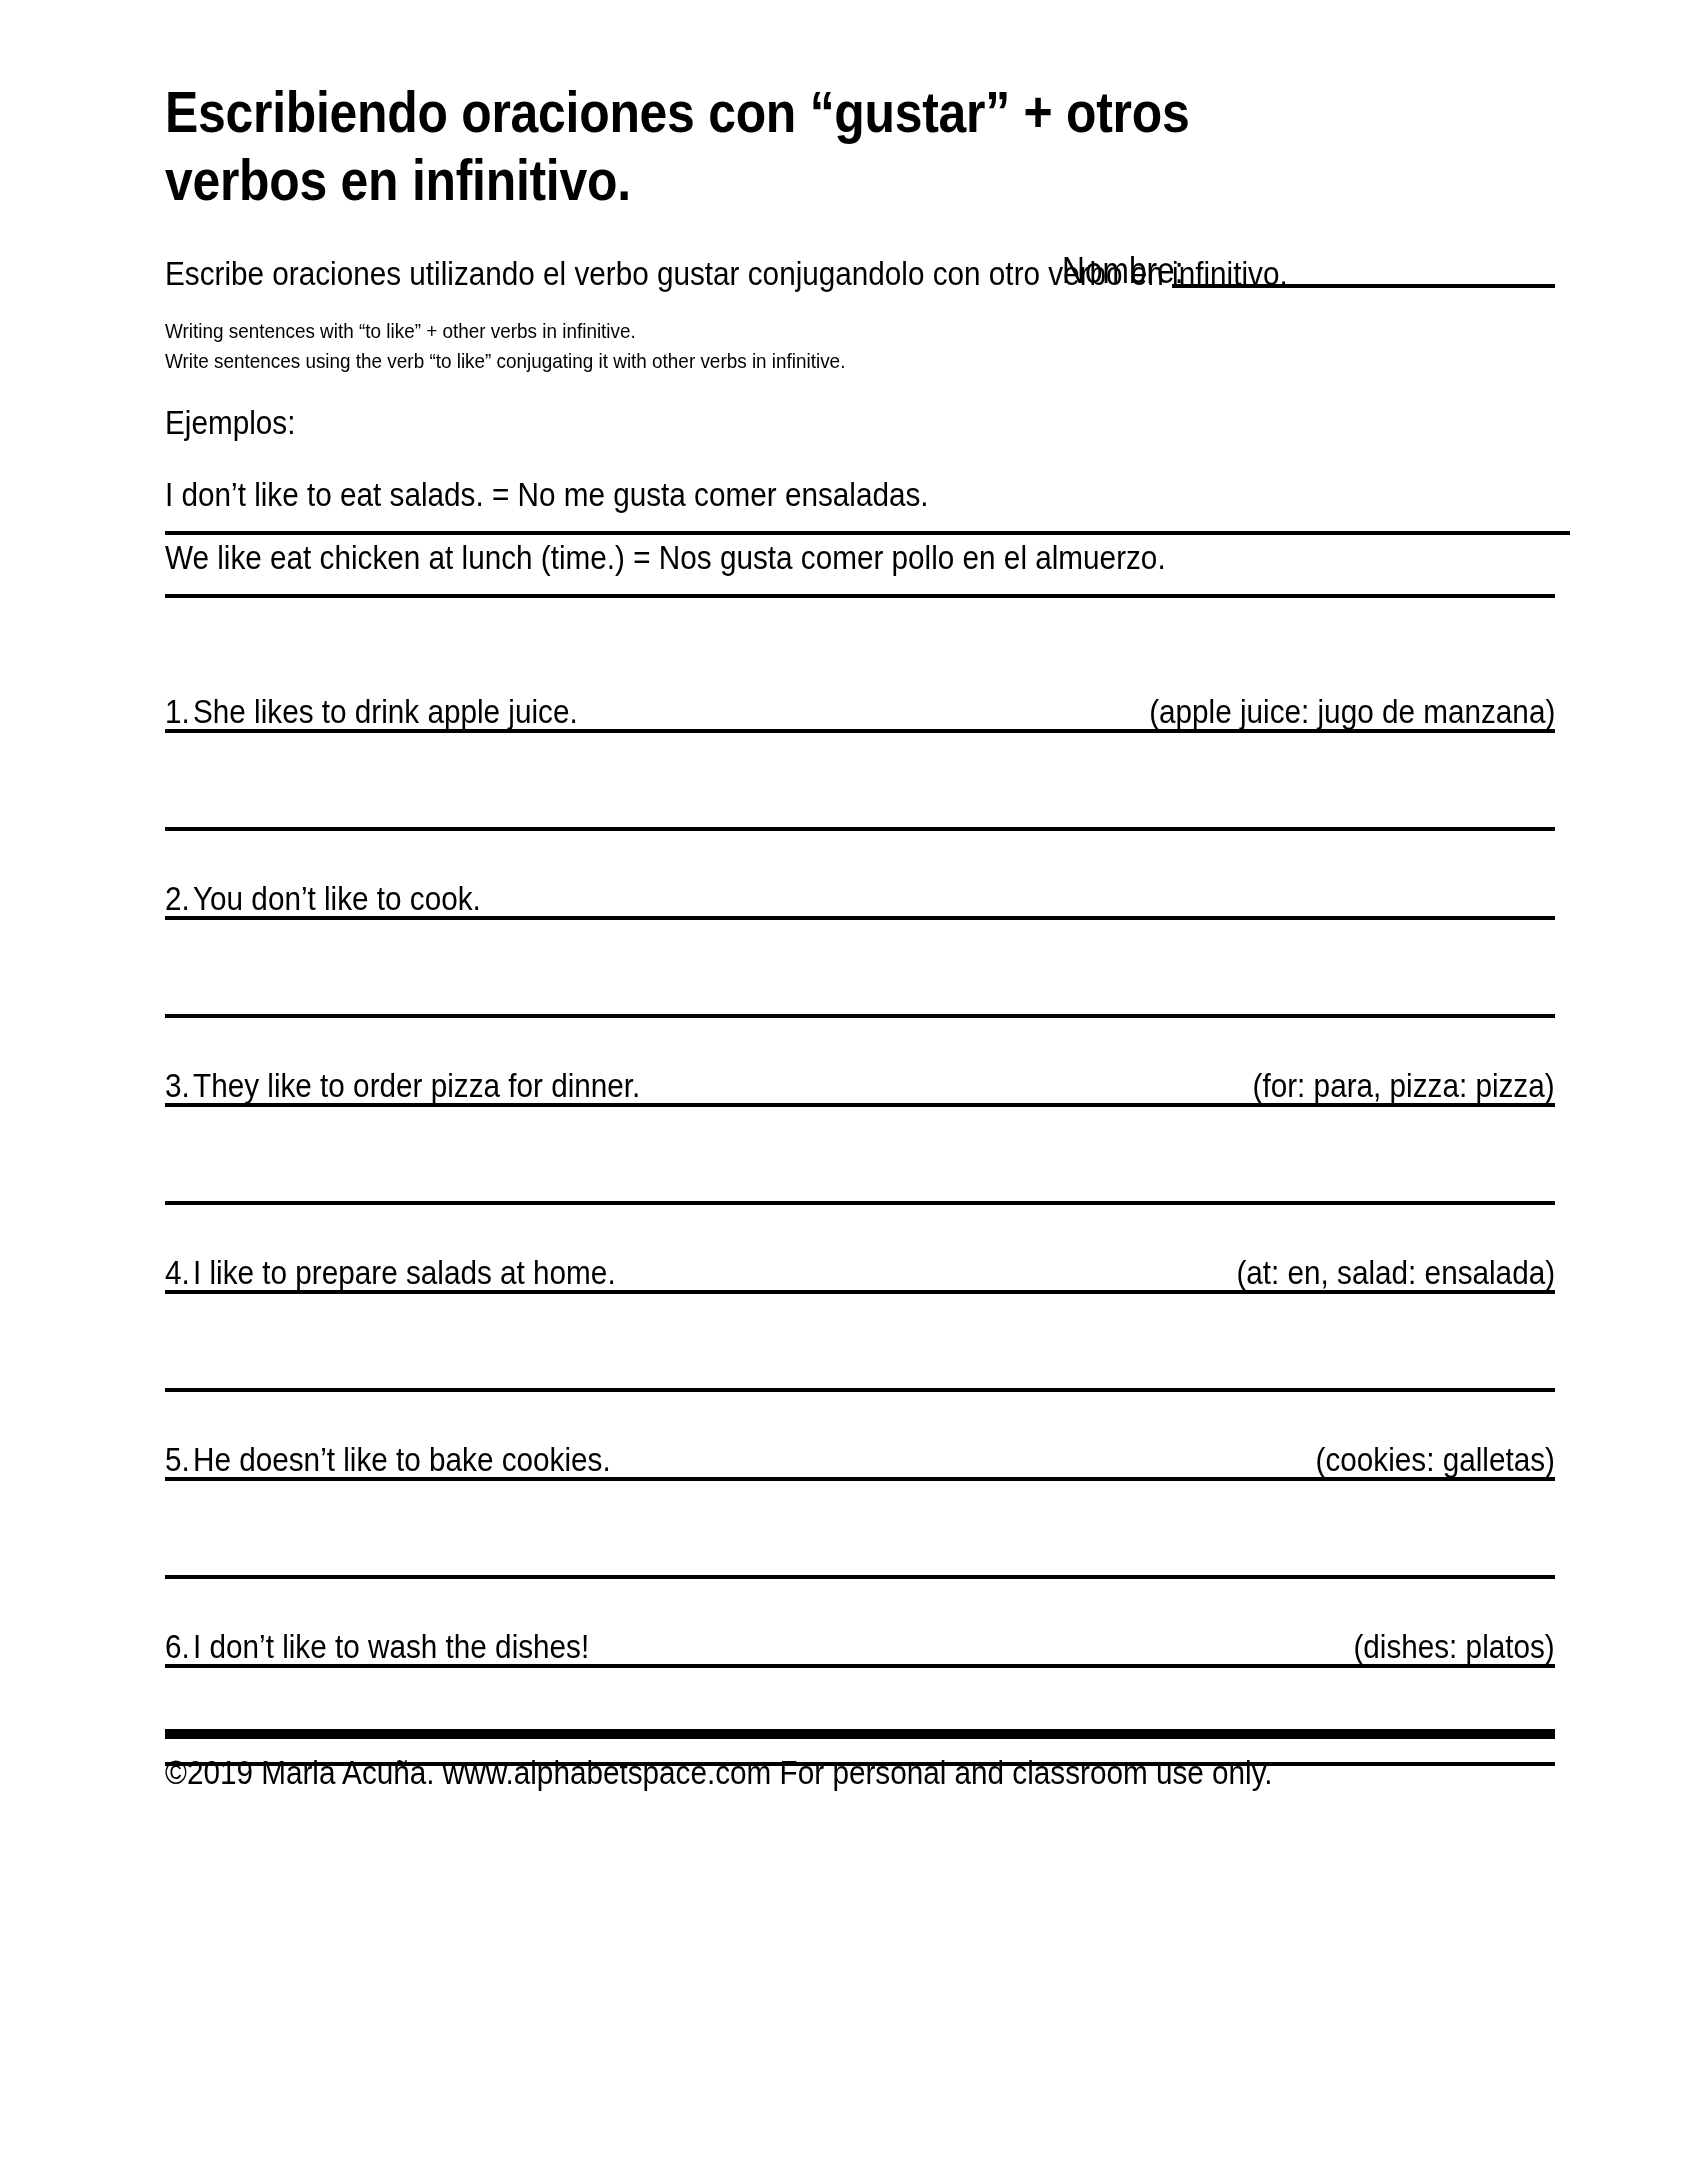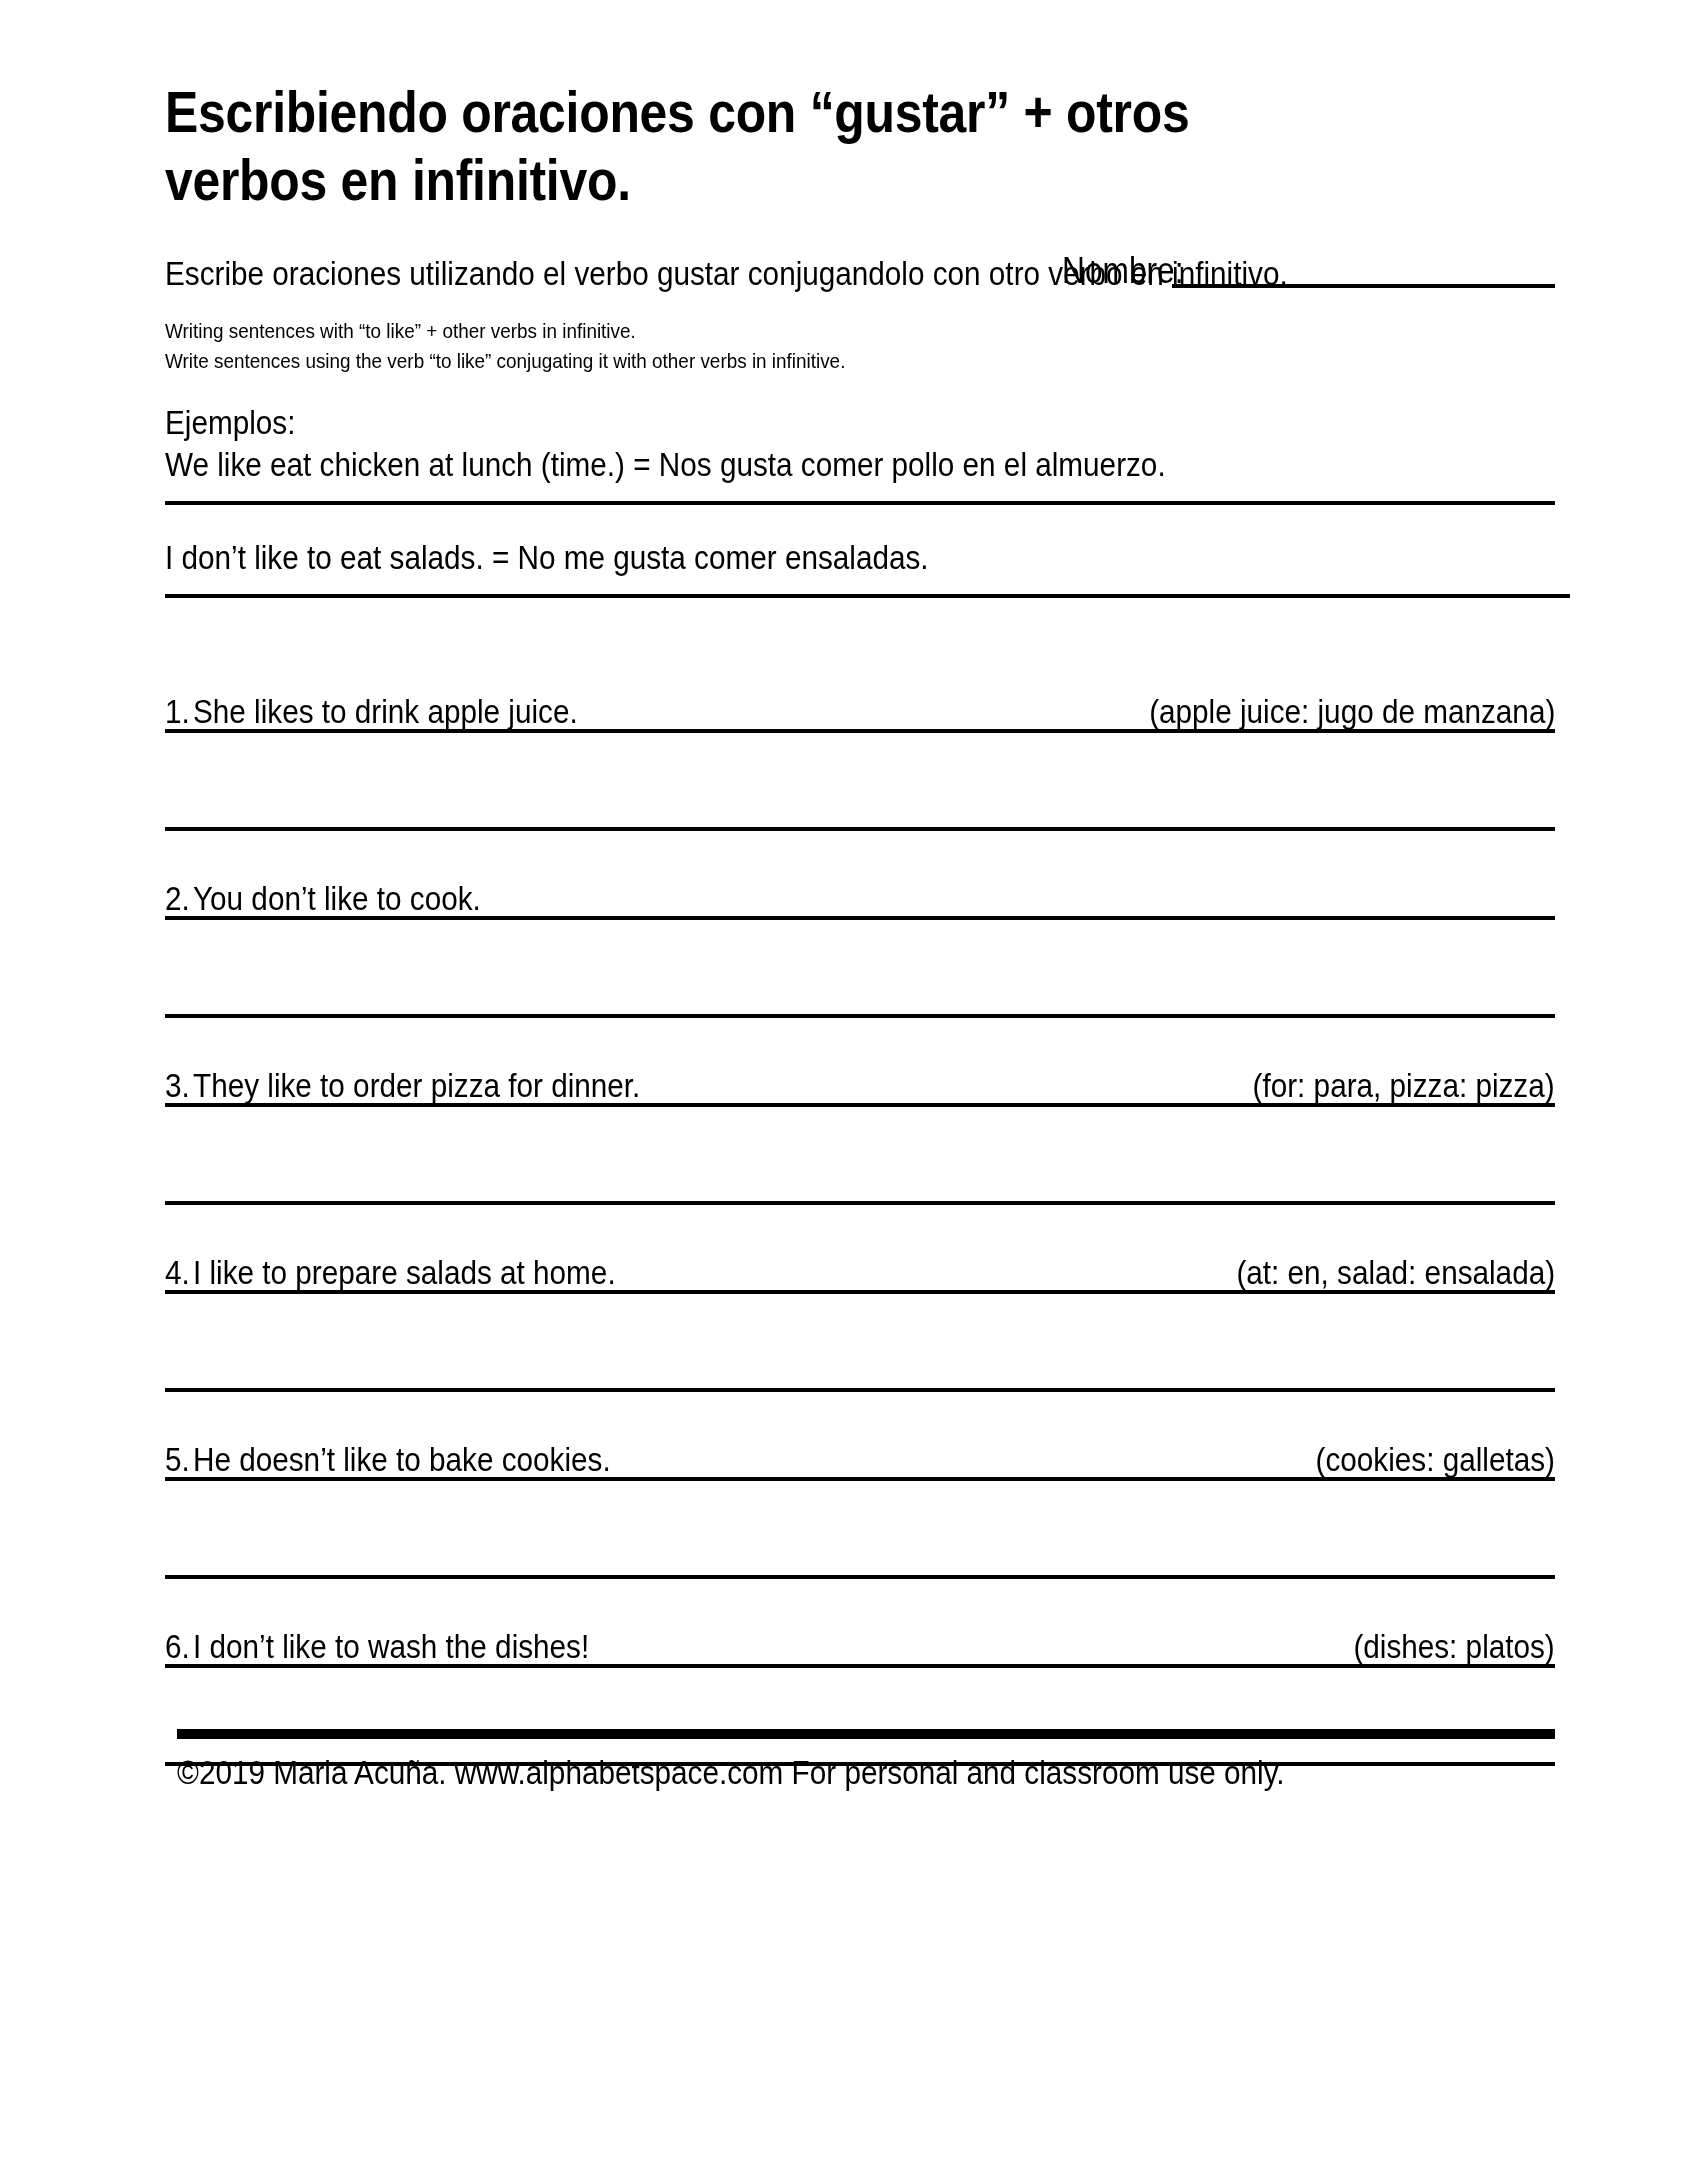--- a/index.html
+++ b/index.html
@@ -176,21 +176,21 @@
     position: relative;
     height: 98px;
   }
   .ex-answer .ex-rule { bottom: 0; }
 
   .ex-gap { height: 28px; }
 
   
   .footer {
     position: absolute;
-    left: 177px;
+    left: 165px;
     right: 132px;
     bottom: 52px;
   }
   .footer-rule {
     border-bottom: 10.6px solid #000;
     margin-bottom: 17px;
   }
   .footer-text {
     font-size: 33px;
     line-height: 1.05;
@@ -217,30 +217,30 @@
 
   <div class="instructions">Escribe oraciones utilizando el verbo gustar conjugandolo con otro verbo en infinitivo.</div>
 
   <div class="sub-en">
     <div>Writing sentences with “to like” + other verbs in infinitive.</div>
     <div>Write sentences using the verb “to like” conjugating it with other verbs in infinitive.</div>
   </div>
 
   <div class="examples-head">Ejemplos:</div>
 
+  <div class="example-row second">
+    <div class="example-text">I don’t like to eat salads. =  No me gusta comer ensaladas.</div>
+    <div class="example-rule wide"></div>
+  </div>
+
   <div class="example-row">
     <div class="example-text">We like eat chicken at lunch (time.) =  Nos gusta comer pollo en el almuerzo.</div>
     <div class="example-rule"></div>
   </div>
 
-  <div class="example-row second">
-    <div class="example-text">I don’t like to eat salads. =  No me gusta comer ensaladas.</div>
-    <div class="example-rule wide"></div>
-  </div>
-
   <div class="exercises">
 
     <div class="ex-item">
       <div class="ex-prompt">
         <div class="ex-prompt-inner">
           <span class="ex-num">1.</span>
           <span class="ex-sentence">She likes to drink apple juice.</span>
           <span class="ex-hint">(apple juice: jugo de manzana)</span>
         </div>
         <div class="ex-rule"></div>

